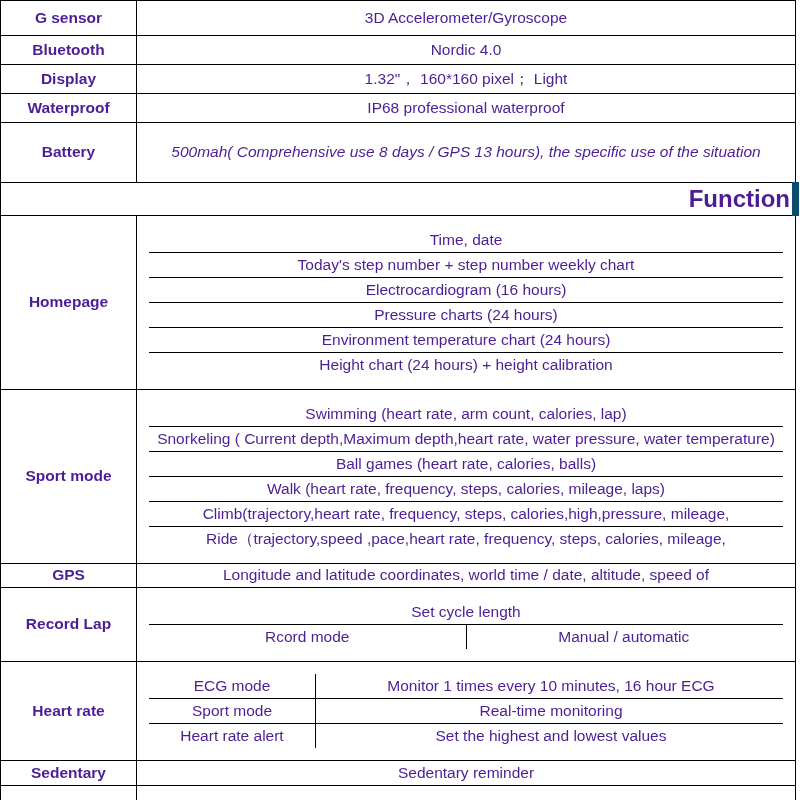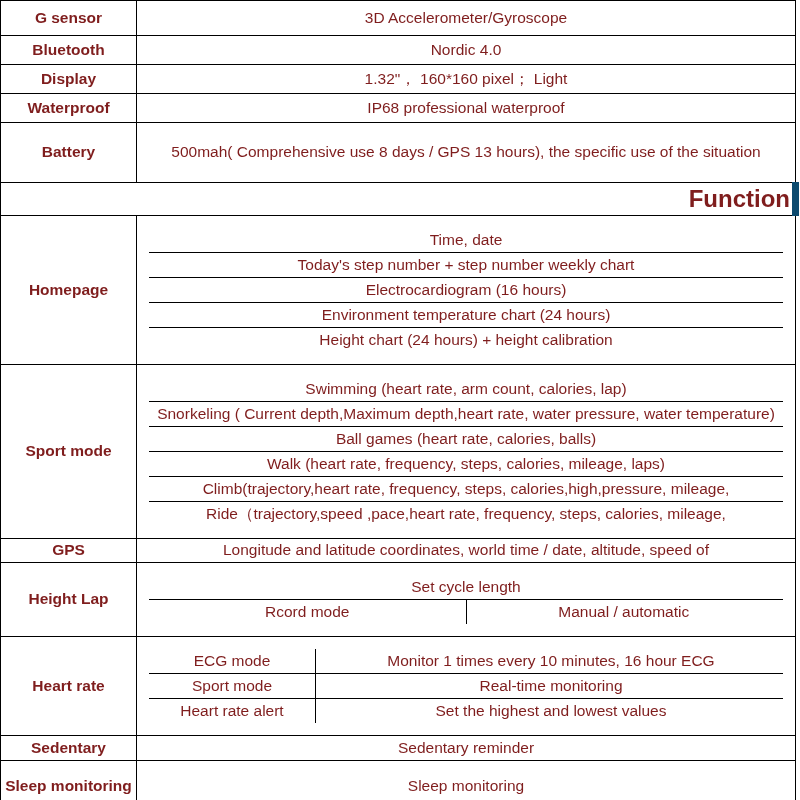--- a/index.html
+++ b/index.html
@@ -22,21 +22,21 @@
     table-layout: fixed;
   }
 
   .spec-table td {
     border: 1px solid #000000;
     padding: 0 2px;
     vertical-align: middle;
     text-align: center;
     font-size: 15.5px;
     line-height: 1.18;
-    color: #7f1d1d;
+    color: #4c1d95;
     overflow: hidden;
     white-space: nowrap;
   }
 
   
   td.label {
     width: 136px;
     font-weight: bold;
     font-size: 15.5px;
     white-space: normal;
@@ -44,20 +44,21 @@
   }
 
   
   td.value {
     font-weight: normal;
   }
 
   td.value.wrap {
     white-space: normal;
     padding: 12px 10px;
+    font-style: italic;
   }
 
   
   td.section-head {
     font-weight: bold;
     font-size: 24px;
     text-align: right;
     border-left: 1px solid #000;
     border-right: 7px solid #0c4a6e;
   }
@@ -157,20 +158,23 @@
             <tr>
                 <td class="full">Time, date</td>
               </tr>
             <tr>
                 <td class="full">Today's step number + step number weekly chart</td>
               </tr>
             <tr>
                 <td class="full">Electrocardiogram (16 hours)</td>
               </tr>
             <tr>
+                <td class="full">Pressure charts (24 hours)</td>
+              </tr>
+            <tr>
                 <td class="full">Environment temperature chart (24 hours)</td>
               </tr>
             <tr>
                 <td class="full">Height chart (24 hours) + height calibration</td>
               </tr>
           </tbody>
         </table>
       </td>
     </tr>
 
@@ -201,21 +205,21 @@
         </table>
       </td>
     </tr>
 
     <tr style="height:24px">
       <td class="label">GPS</td>
       <td class="value">Longitude and latitude coordinates, world time / date, altitude, speed of</td>
     </tr>
 
     <tr style="height:49px">
-      <td class="label">Height Lap</td>
+      <td class="label">Record Lap</td>
       <td class="nopad">
         <table class="inner">
           <tbody>
             <tr>
               <td class="full" colspan="2">Set cycle length</td>
             </tr>
             <tr>
               <td class="sub-label">Rcord mode</td>
               <td class="sub-value centered">Manual / automatic</td>
             </tr>

